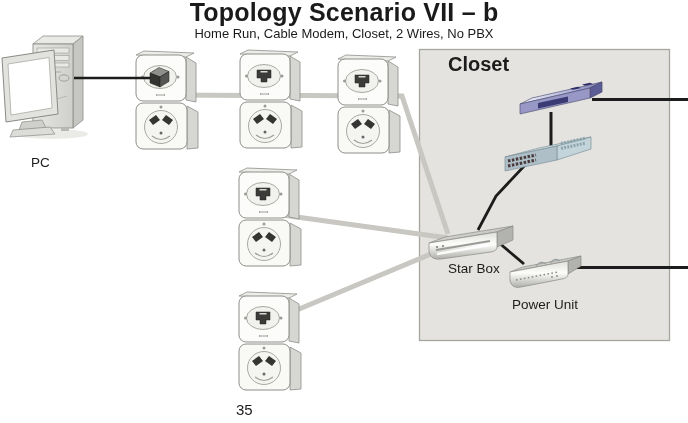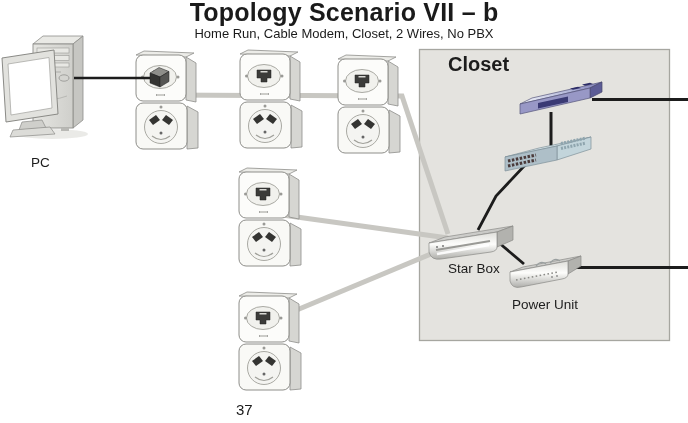--- a/index.html
+++ b/index.html
@@ -168,14 +168,14 @@
   </svg>
 
   <div class="slide-title">Topology Scenario VII – b</div>
   <div class="slide-subtitle">Home Run, Cable Modem, Closet, 2 Wires, No PBX</div>
 
   <div class="lbl" style="left:31px;top:138px;margin-top:17px;">PC</div>
   <div class="lbl closet-lbl" style="left:448px;top:53px;">Closet</div>
   <div class="lbl" style="left:424px;top:261px;margin-left:24px;">Star Box</div>
   <div class="lbl" style="left:512px;top:289px;margin-top:8px;">Power Unit</div>
 
-  <div class="page-num">37</div>
+  <div class="page-num">35</div>
 </div>
 
 </body></html>

